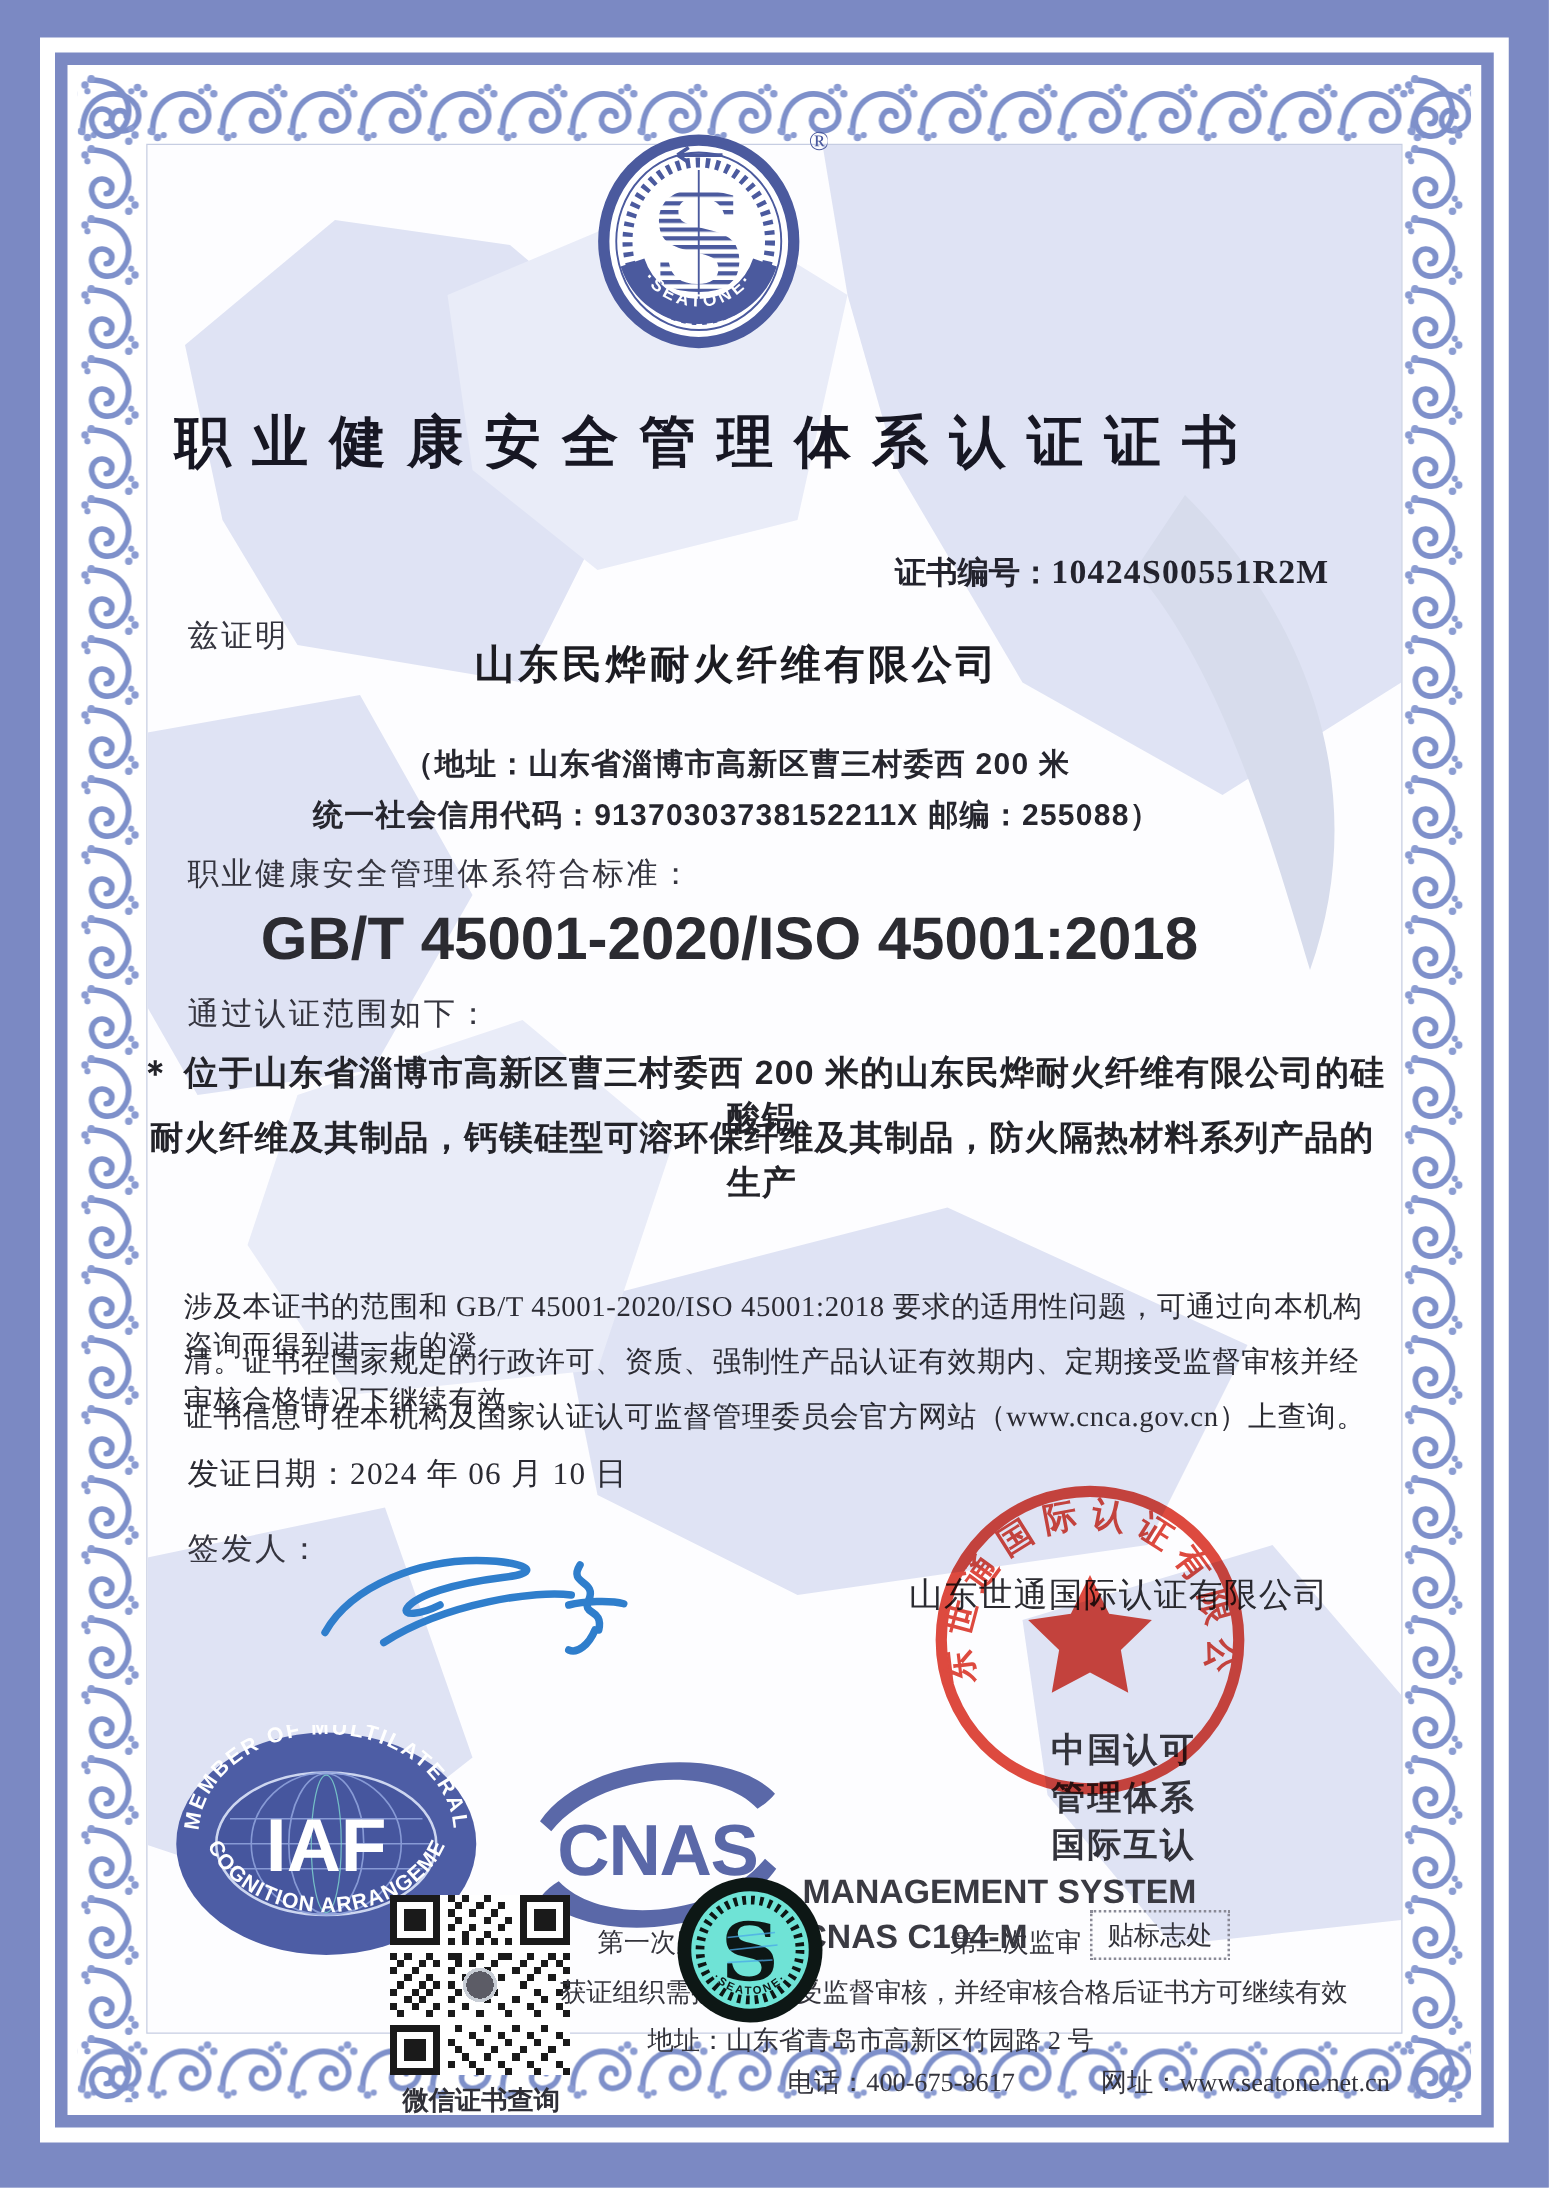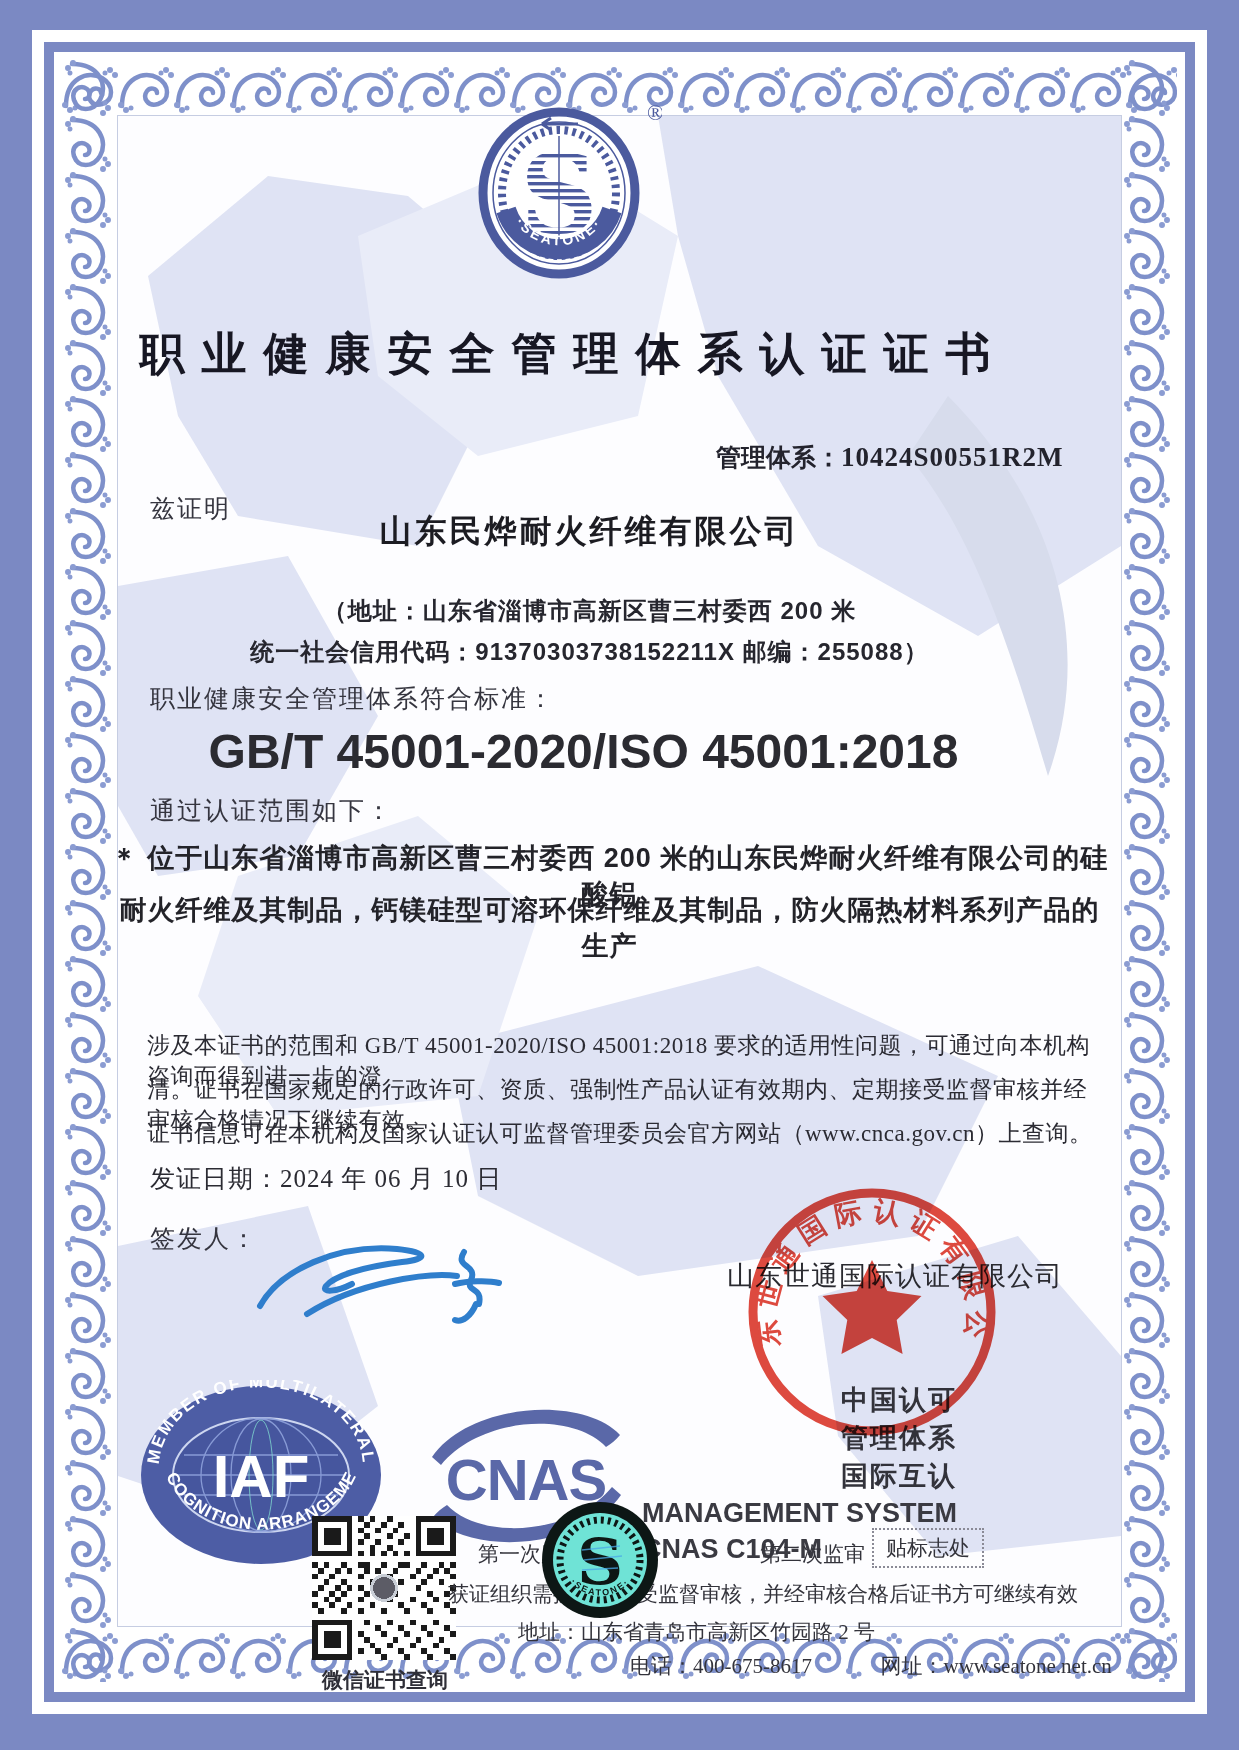--- a/index.html
+++ b/index.html
@@ -114,21 +114,21 @@
     <use href="#st-band" stroke="#4b5a9e" stroke-width="20"></use>
     <text font-family="Liberation Sans, sans-serif" font-weight="bold" font-size="14" fill="#ffffff" letter-spacing="3">
       <textPath href="#st-text" startOffset="50%" text-anchor="middle">·SEATONE·</textPath>
     </text>
     <text x="185" y="22" font-size="22" fill="#4b5a9e">®</text>
   </svg>
 
   <div class="abs center-line title" style="z-index:2;">职业健康安全管理体系认证证书</div>
 
   <div class="abs certno" style="z-index:2;">
-    <span>管理体系：</span><span class="num">10424S00551R2M</span>
+    <span>证书编号：</span><span class="num">10424S00551R2M</span>
   </div>
 
   <div class="abs lbl" style="left:150px;top:492px;z-index:2;">兹证明</div>
 
   <div class="abs center-line company hei" style="z-index:2;">山东民烨耐火纤维有限公司</div>
   <div class="abs center-line addr hei" style="z-index:2;">（地址：山东省淄博市高新区曹三村委西 200 米</div>
   <div class="abs center-line credit hei" style="z-index:2;">统一社会信用代码：91370303738152211X 邮编：255088）</div>
 
   <div class="abs lbl" style="left:150px;top:682px;z-index:2;">职业健康安全管理体系符合标准：</div>
   <div class="abs center-line standard hei" style="z-index:2;">GB/T 45001-2020/ISO 45001:2018</div>

